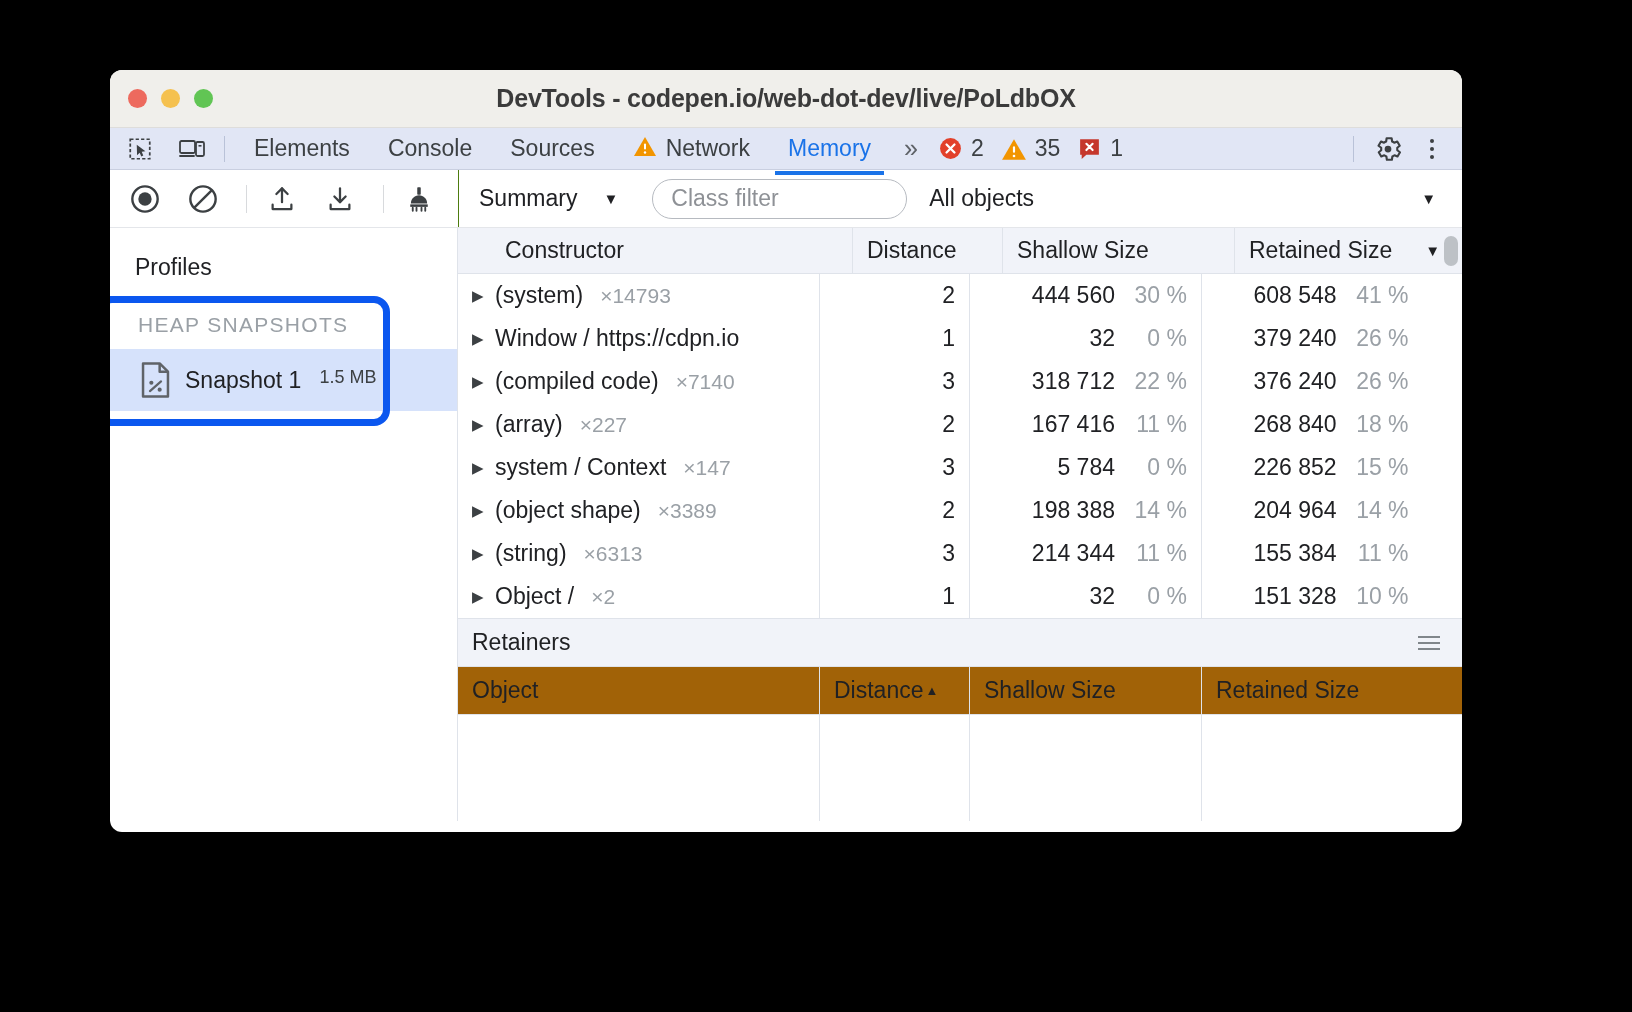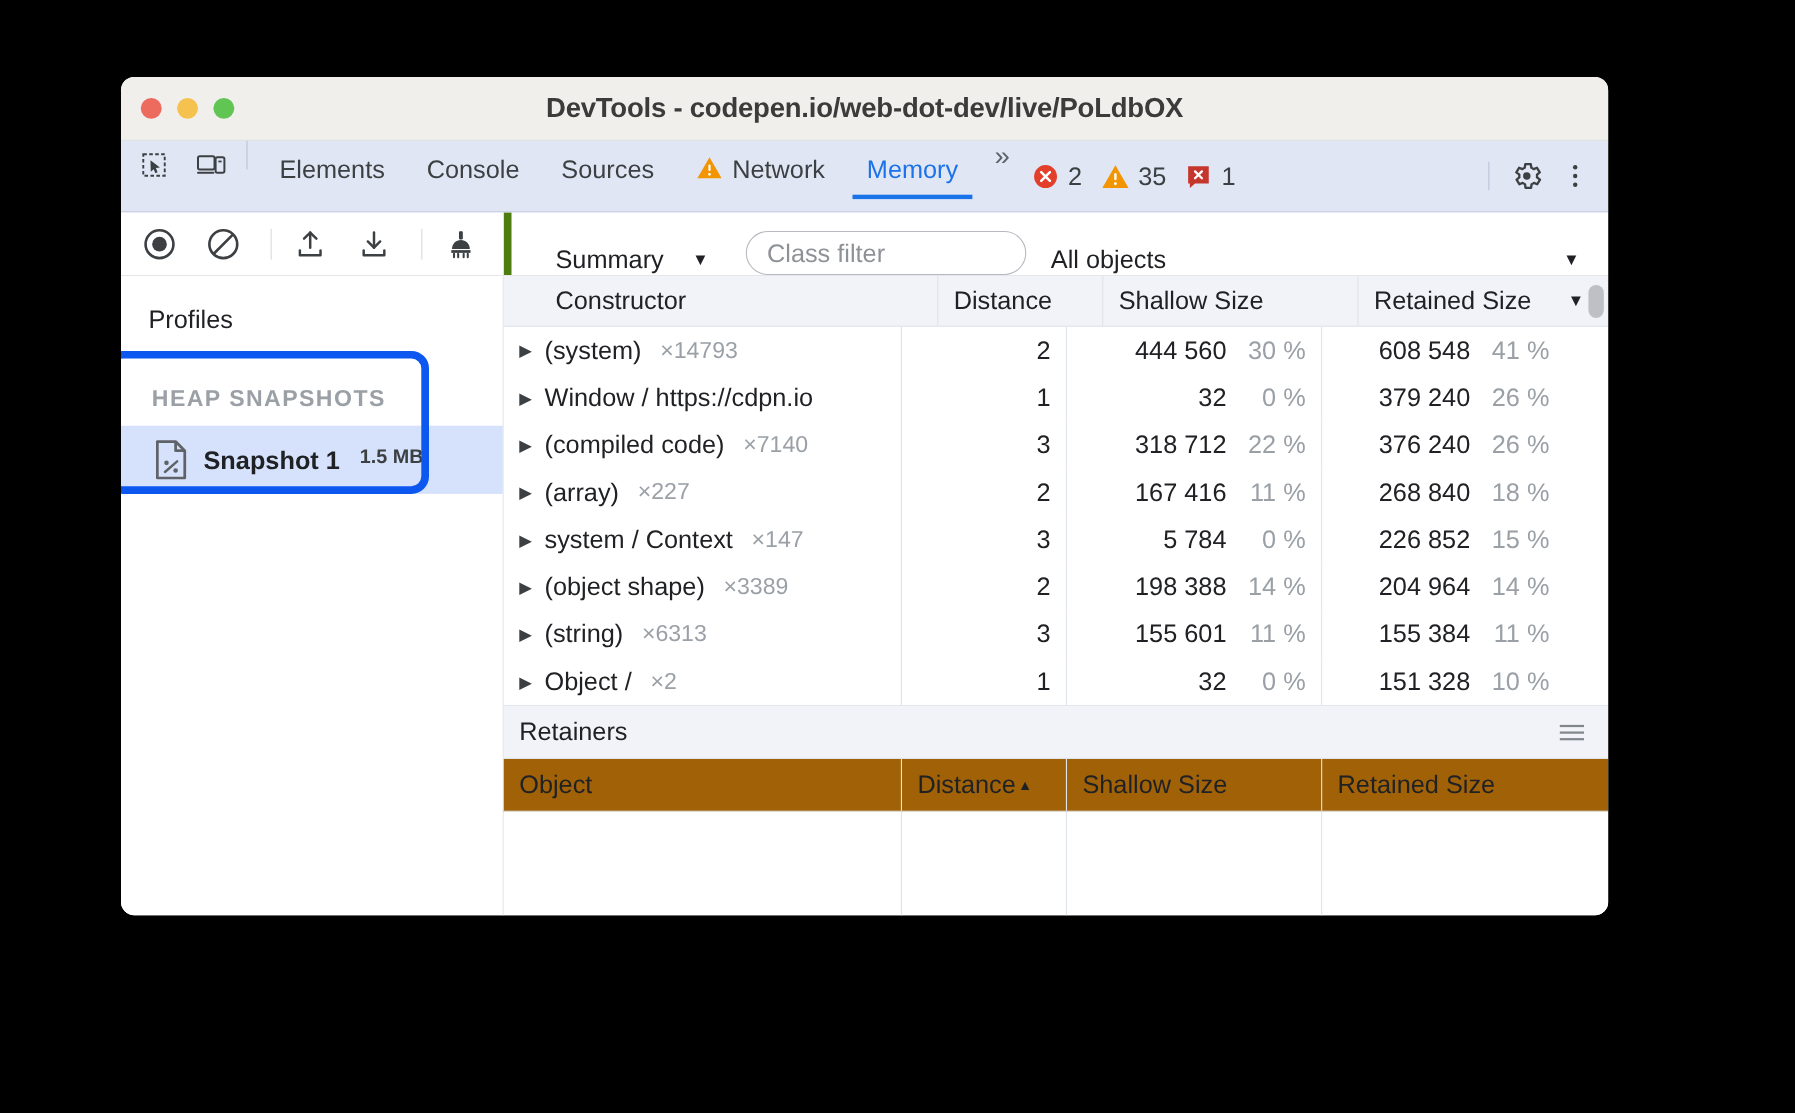--- a/index.html
+++ b/index.html
@@ -34,23 +34,23 @@
   .light.yellow { background: #f5c14f; }
   .light.green  { background: #61c554; }
   #win-title {
     position: absolute; left: 0; right: 0; text-align: center;
     font-size: 25px; font-weight: bold; color: #3b3b3b;
     letter-spacing: -0.2px;
   }
 
   
   #tabbar {
-    height: 65px;
+    height: 42px;
     background: #e1e6f5;
-    display: flex; 
+    display: flex; align-items: center;
     border-bottom: 1px solid #c9cfe0;
     position: relative;
   }
   .tb-icon {
     width: 44px; height: 44px;
     display: flex; align-items: center; justify-content: center;
     margin-left: 8px;
     border-radius: 4px;
   }
   .tb-sep {
@@ -87,22 +87,22 @@
     border-bottom: 1px solid #e4e6ea;
   }
   #lefttools { width: 348px; display: flex; align-items: center; flex-shrink: 0; }
   .ptool {
     width: 46px; height: 46px; margin-left: 12px;
     display: flex; align-items: center; justify-content: center;
     border-radius: 4px;
   }
   .pt-sep { width: 1px; height: 28px; background: #d8dadd; margin: 0 12px 0 20px; }
   #righttools {
-    flex: 1; display: flex; align-items: flex-end;
-    border-left: 7px solid #4d7c0f; height: 100%; padding-left: 32px;
+    flex: 1; display: flex; align-items: center;
+    border-left: 1px solid #4d7c0f; height: 100%; padding-left: 12px;
   }
   .sumsel {
     display: flex; align-items: center; gap: 26px;
     font-size: 23px; color: #202124; padding: 0 8px;
   }
   .caret { font-size: 15px; color: #202124; }
   #classfilter {
     width: 255px; height: 40px;
     border: 1px solid #b6bac0; border-radius: 20px;
     font-size: 23px; color: #ec4899; padding: 0 18px;
@@ -120,21 +120,21 @@
   #body { display: flex; height: 593px; }
 
   
   #sidebar {
     width: 348px; flex-shrink: 0; background: #fff;
     border-right: 1px solid #dfe3ea; position: relative;
   }
   #profiles-title {
     font-size: 23px; color: #202124; padding: 26px 0 0 25px;
   }
-  #heapgroup { margin-top: 41px; font-weight: bold; }
+  #heapgroup { margin-top: 26px; }
   #heap-label {
     font-size: 21px; color: #9aa0a6; letter-spacing: 1.3px;
     padding: 6px 0 12px 28px;
   }
   #snapshot-row {
     background: #d6e2fb; height: 62px;
     display: flex; align-items: center; padding-left: 30px; gap: 14px;
   }
   .snap-text { display: flex; flex-direction: row; gap: 18px; }
   .snap-name { font-size: 23px; color: #202124; }
@@ -546,21 +546,21 @@
 
         <div class="grow">
           <div class="cell c-ctor">
             <span class="tri">▶</span>
             <span>(string)</span>
             <span class="mult">×6313</span>
           </div>
           <div class="cell c-dist num">3</div>
           <div class="cell c-shal">
             <span class="valwrap">
-                <span class="num">155 601</span>
+                <span class="num">214 344</span>
                 <span class="pct">11 %</span>
               </span>
           </div>
           <div class="cell c-ret retwrap">
             <span class="valwrap">
                 <span class="num">155 384</span>
                 <span class="pct">11 %</span>
               </span>
           </div>
         </div>

